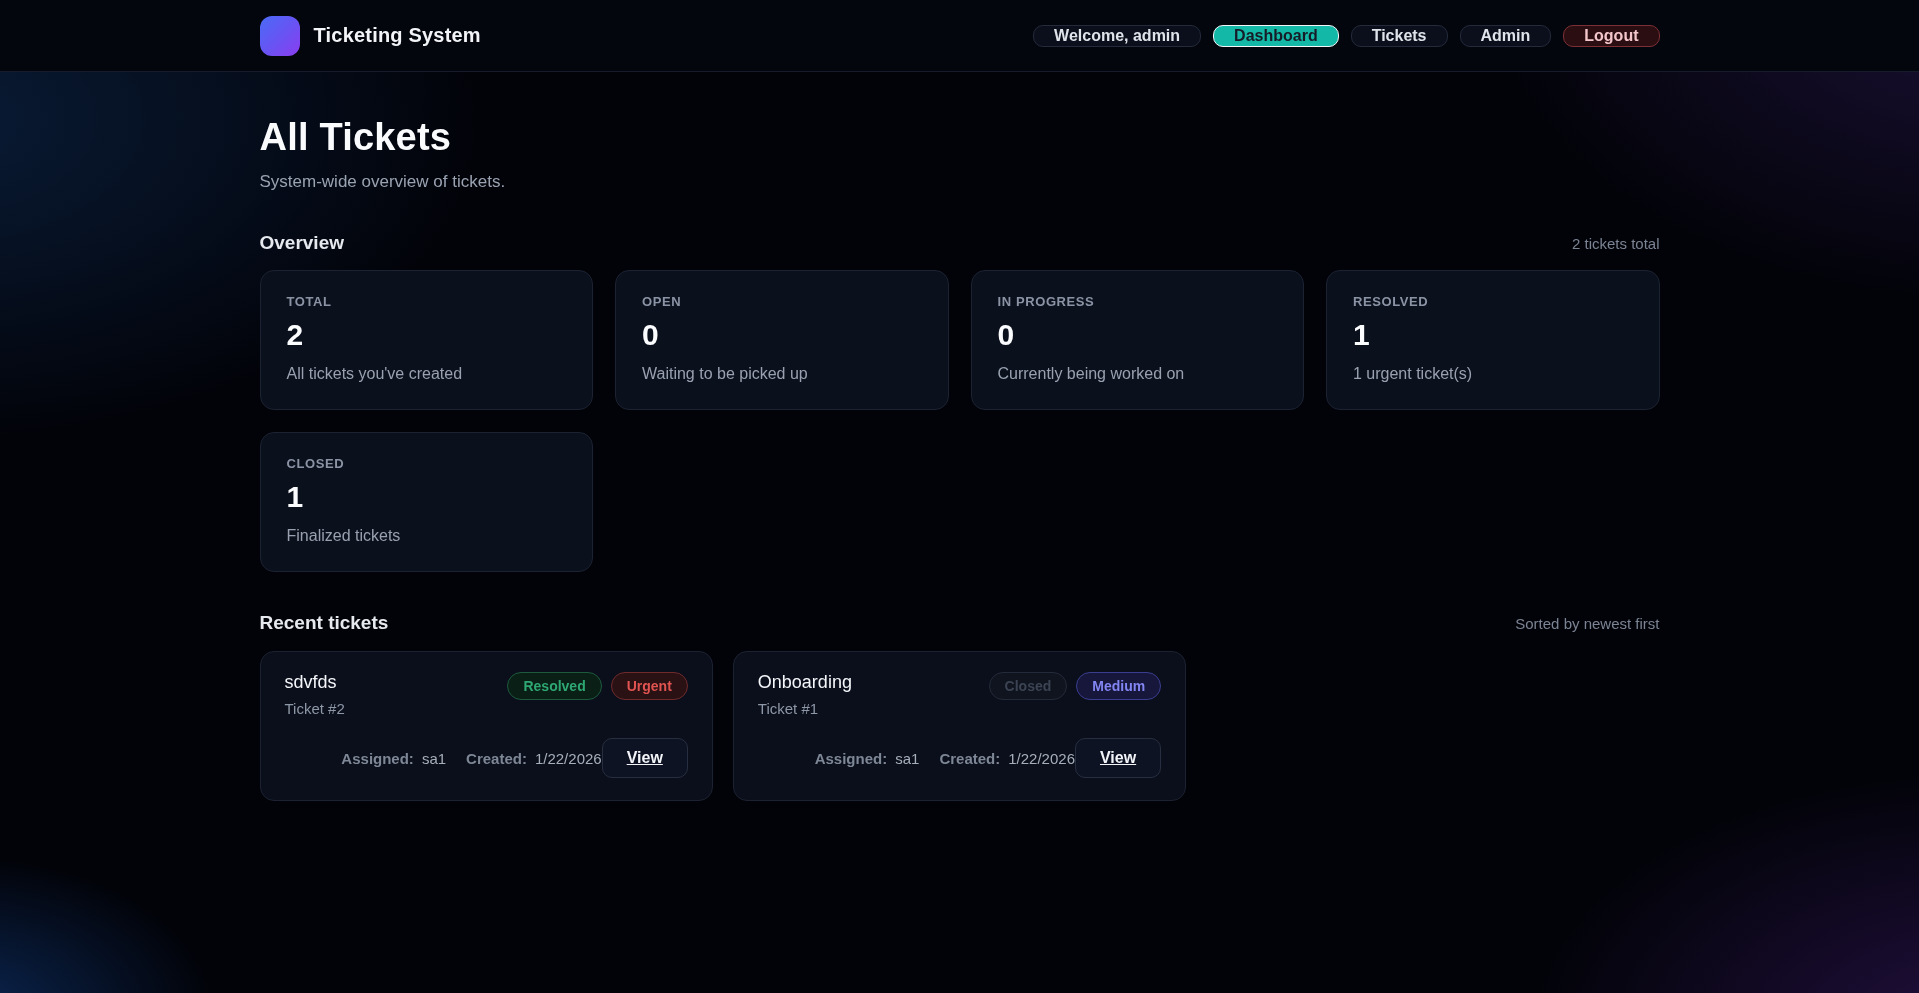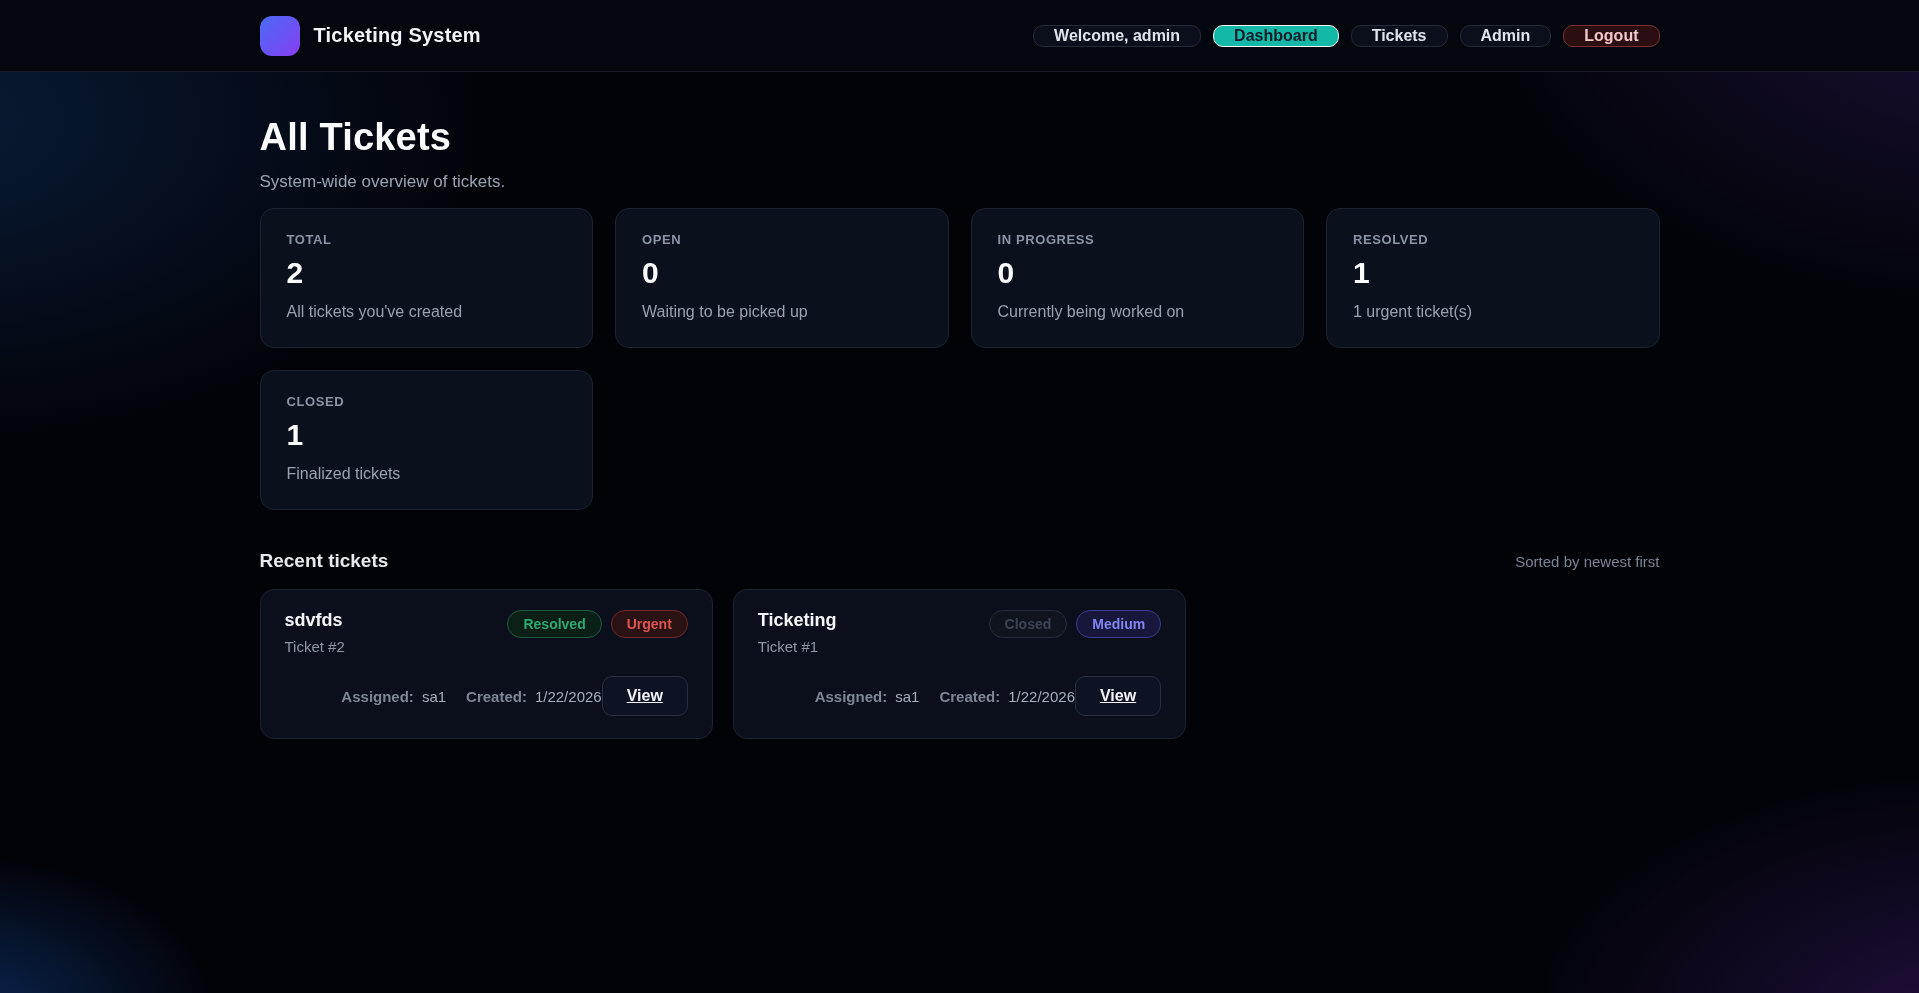--- a/index.html
+++ b/index.html
@@ -62,21 +62,21 @@
   .stat-value { font-size: 30px; font-weight: bold; color: #fbfcfe; margin-top: 9px; }
   .stat-desc { font-size: 16px; color: #99a1b0; margin-top: 13px; }
 
   
   .tickets-grid { margin-top: 17px; display: grid; grid-template-columns: repeat(3, 1fr); gap: 20px; }
   .ticket-card {
     background: #0b0f1c; border: 1px solid #1c2231; border-radius: 14px;
     padding: 20px 24px 22px; display: flex; flex-direction: column; min-height: 150px;
   }
   .ticket-top { display: flex; align-items: flex-start; justify-content: space-between; gap: 10px; }
-  .ticket-title { font-size: 18px; font-weight: bold; color: #f5f7fa; }
+  .ticket-title { font-size: 18px; font-weight: normal; color: #f5f7fa; }
   .ticket-number { font-size: 15px; color: #8e97a6; margin-top: 7px; }
   .badges { display: flex; gap: 9px; }
   .badge {
     display: inline-block; padding: 6px 15px; border-radius: 999px;
     font-size: 14px; font-weight: bold; line-height: 1; border: 1px solid transparent;
   }
   .badge.resolved { color: #2ea873; background: #0a2016; border-color: #1d5a3e; }
   .badge.urgent   { color: #df5450; background: #2a1114; border-color: #6f2a2c; }
   .badge.closed   { color: #3c4454; background: #10141f; border-color: #232a3a; }
   .badge.medium   { color: #8285f2; background: #16173a; border-color: #3b3e8e; }
@@ -109,20 +109,24 @@
     </nav>
   </div>
 </header>
 
 <main class="container">
   <div class="page-head">
     <h1 class="page-title">All Tickets</h1>
     <p class="page-subtitle">System-wide overview of tickets.</p>
   </div>
 
+  <div class="section-row">
+    <h2 class="section-title">Overview</h2>
+    <span class="section-note">2 tickets total</span>
+  </div>
 
   <div class="stats-grid">
     <div class="stat-card">
       <div class="stat-label">TOTAL</div>
       <div class="stat-value">2</div>
       <div class="stat-desc">All tickets you've created</div>
     </div>
     <div class="stat-card">
       <div class="stat-label">OPEN</div>
       <div class="stat-value">0</div>
@@ -171,21 +175,21 @@
           <span class="meta-key">Created:</span>
           <span class="meta-val">1/22/2026</span>
         </div>
         <button class="view-btn">View</button>
       </div>
     </div>
 
     <div class="ticket-card">
       <div class="ticket-top">
         <div>
-          <div class="ticket-title">Ticketing</div>
+          <div class="ticket-title">Onboarding</div>
           <div class="ticket-number">Ticket #1</div>
         </div>
         <div class="badges">
           <span class="badge closed">Closed</span>
           <span class="badge medium">Medium</span>
         </div>
       </div>
       <div class="ticket-footer">
         <div class="ticket-meta">
           <span class="meta-key">Assigned:</span>

